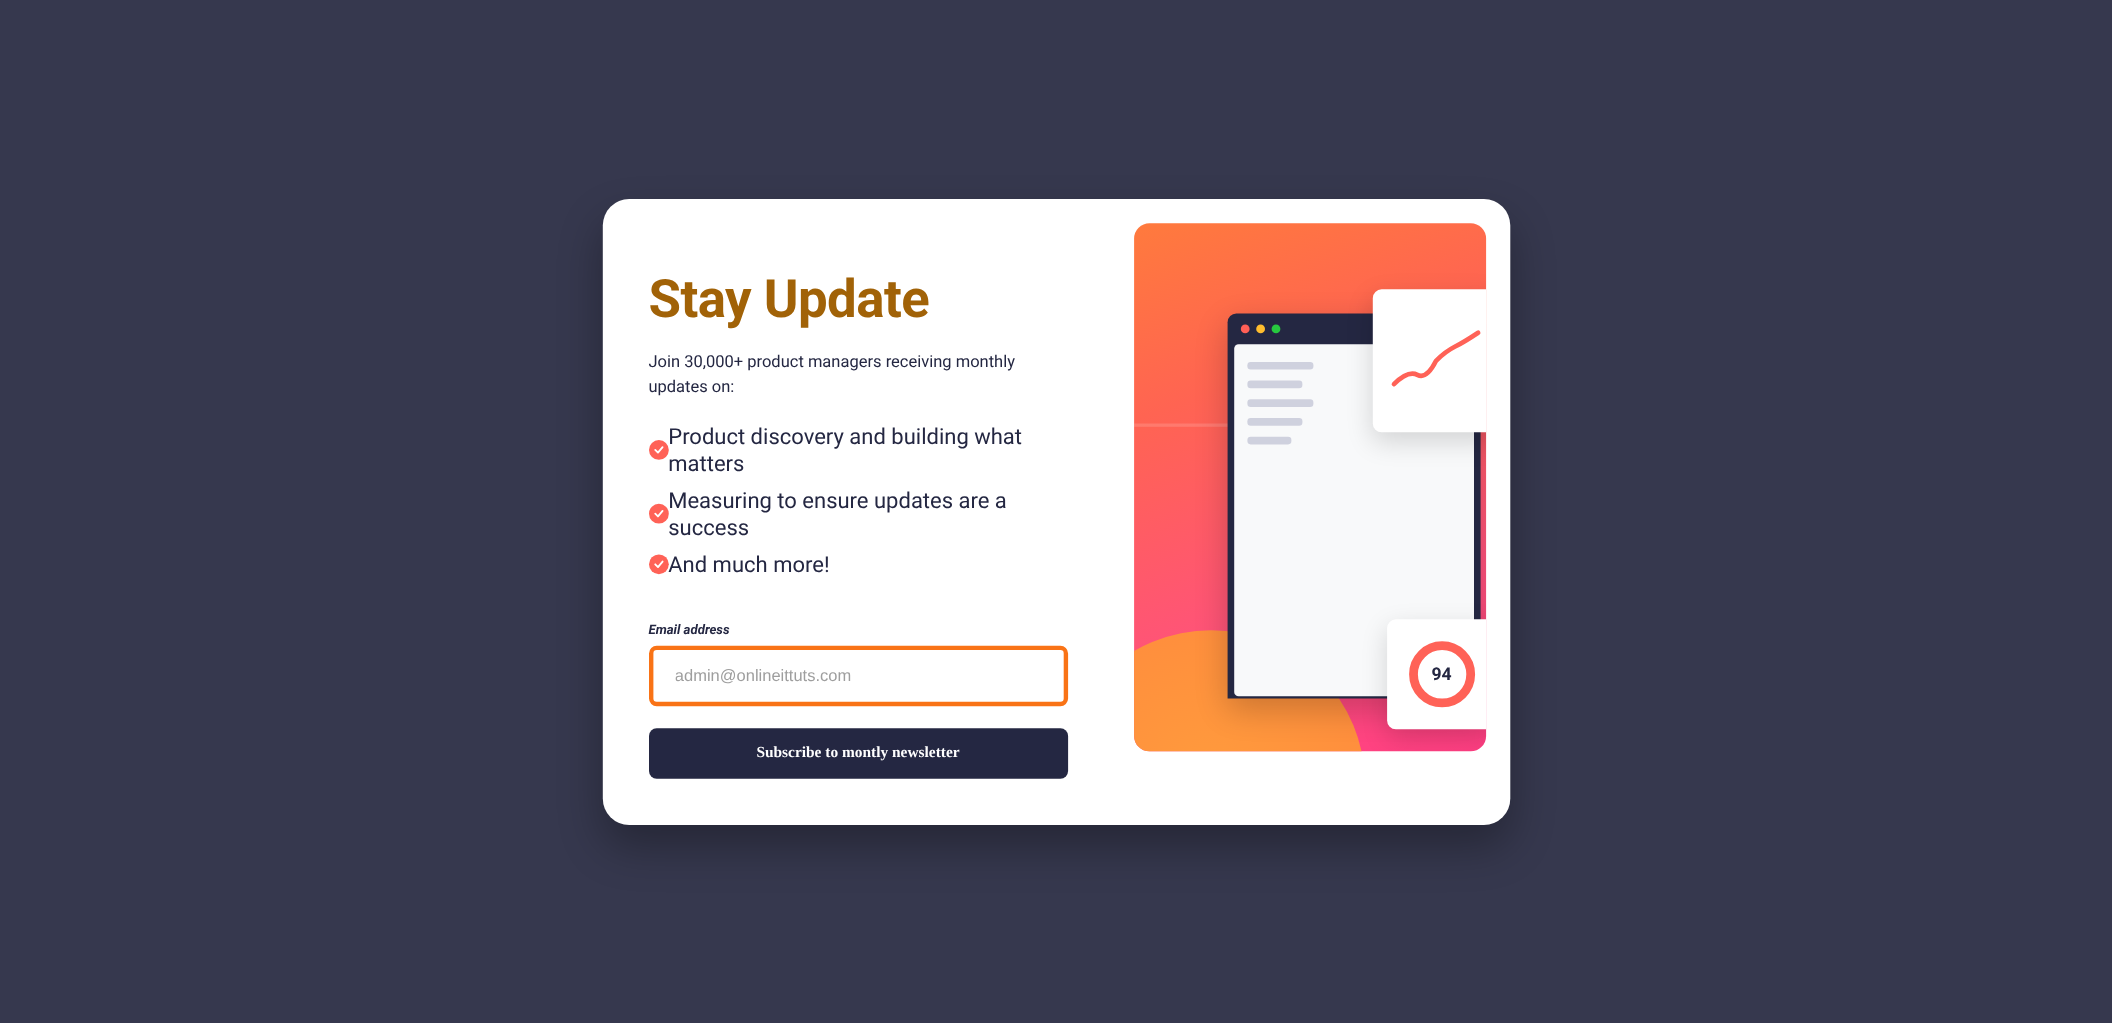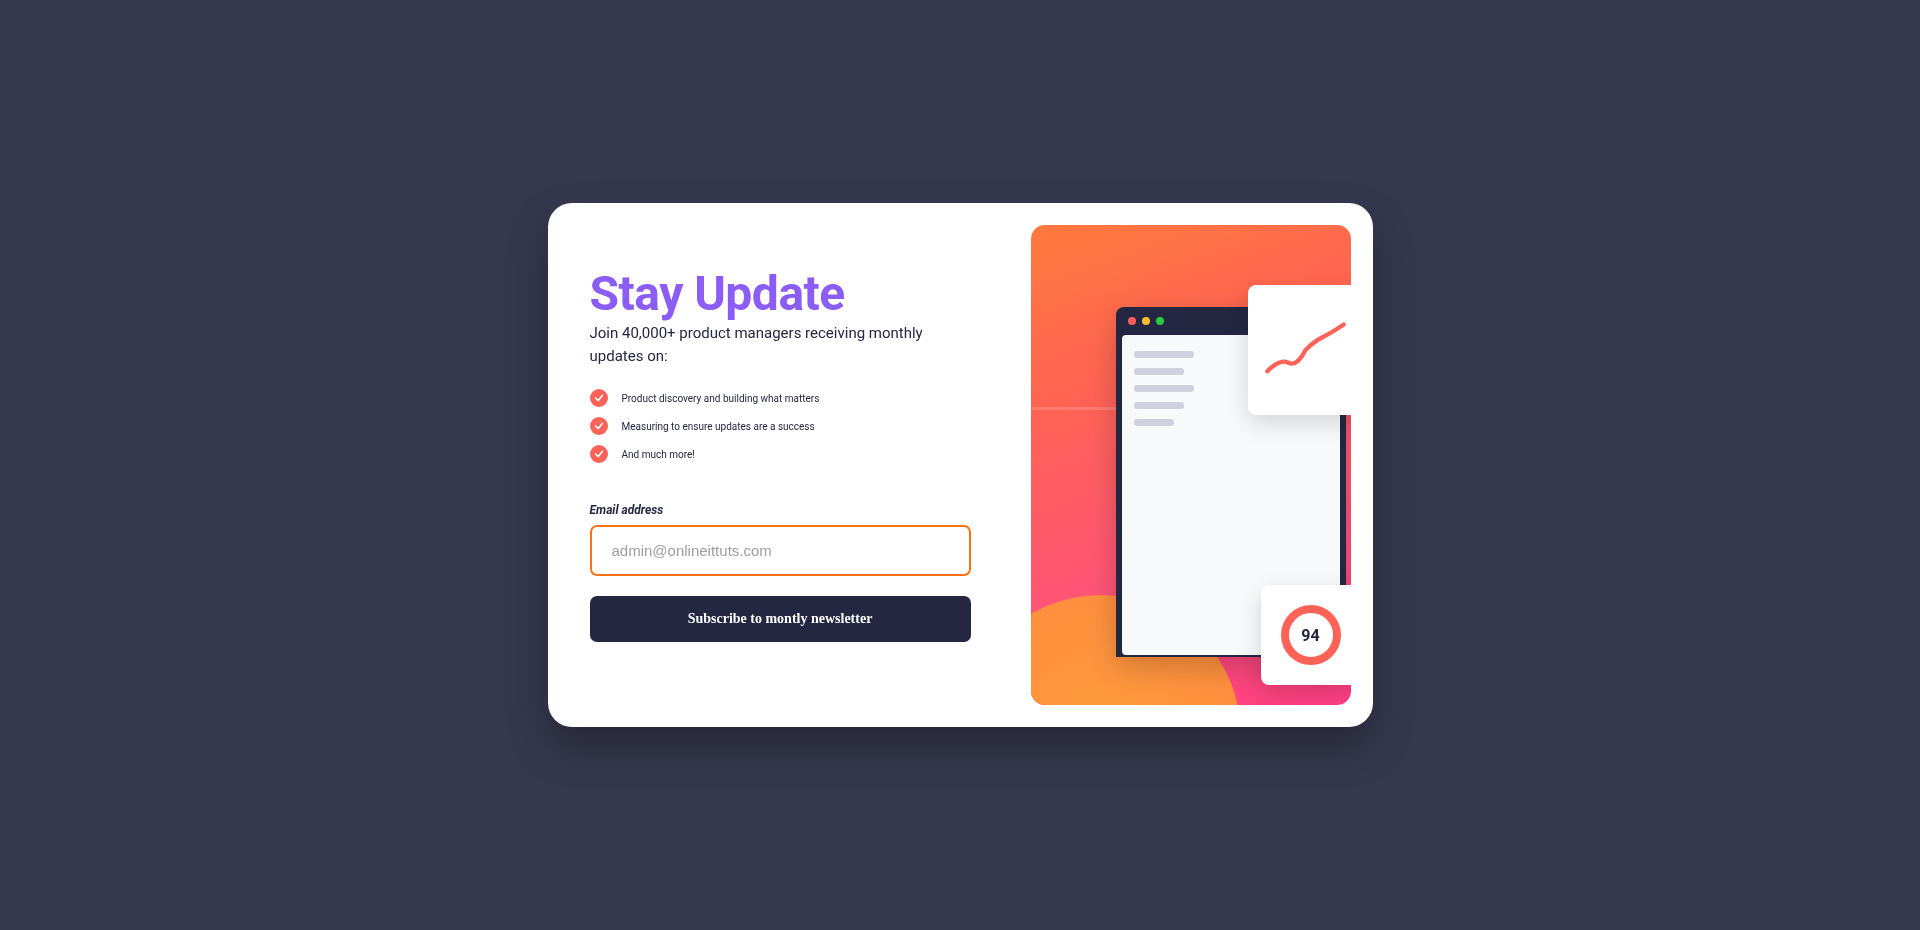--- a/index.html
+++ b/index.html
@@ -27,39 +27,40 @@
     }
     .content {
       flex: 1;
       padding: 40px 20px 20px 20px;
       display: flex;
       flex-direction: column;
     }
     .title {
       font-size: 48px;
       font-weight: 700;
-      color: #8b5cf6;
+      color: #a16207;
+      margin-bottom: 18px;
       letter-spacing: -0.5px;
     }
     .subtitle {
       font-size: 15px;
       color: #242742;
       margin-bottom: 22px;
       line-height: 1.5;
     }
     .list {
       list-style: none;
       margin-bottom: 30px;
     }
     .list-item {
       display: flex;
       align-items: center;
-      gap: 14px;
+      gap: 0;
       margin-bottom: 10px;
-      font-size: 10px;
+      font-size: 20px;
       color: #242742;
     }
     .check-icon {
       width: 18px;
       height: 18px;
       background: #ff6257;
       border-radius: 50%;
       display: flex;
       align-items: center;
       justify-content: center;
@@ -72,21 +73,21 @@
     .form-label {
       font-size: 12px;
       font-weight: 700;
       color: #242742;
       margin-bottom: 8px;
       font-style: italic;
     }
     .email-input {
       width: 100%;
       padding: 15px 20px;
-      border: 2px solid #f97316;
+      border: 4px solid #f97316;
       border-radius: 7px;
       font-size: 15px;
       color: #242742;
       margin-bottom: 20px;
       outline: none;
     }
     .email-input::placeholder {
       color: #9e9e9e;
     }
     .subscribe-btn {
@@ -207,21 +208,21 @@
       font-weight: 700;
       color: #242742;
     }
   </style>
 </head>
 <body>
 
 <div class="card">
   <div class="content">
     <h1 class="title">Stay Update</h1>
-    <p class="subtitle">Join 40,000+ product managers receiving monthly updates on:</p>
+    <p class="subtitle">Join 30,000+ product managers receiving monthly updates on:</p>
     <ul class="list">
       <li class="list-item">
         <span class="check-icon">
           <svg viewBox="0 0 12 12" fill="none">
               <path d="M2 6L5 9L10 3" stroke="#fff" stroke-width="2" stroke-linecap="round" stroke-linejoin="round"></path>
             </svg>
         </span>
         <span>Product discovery and building what matters</span>
       </li>
       <li class="list-item">

